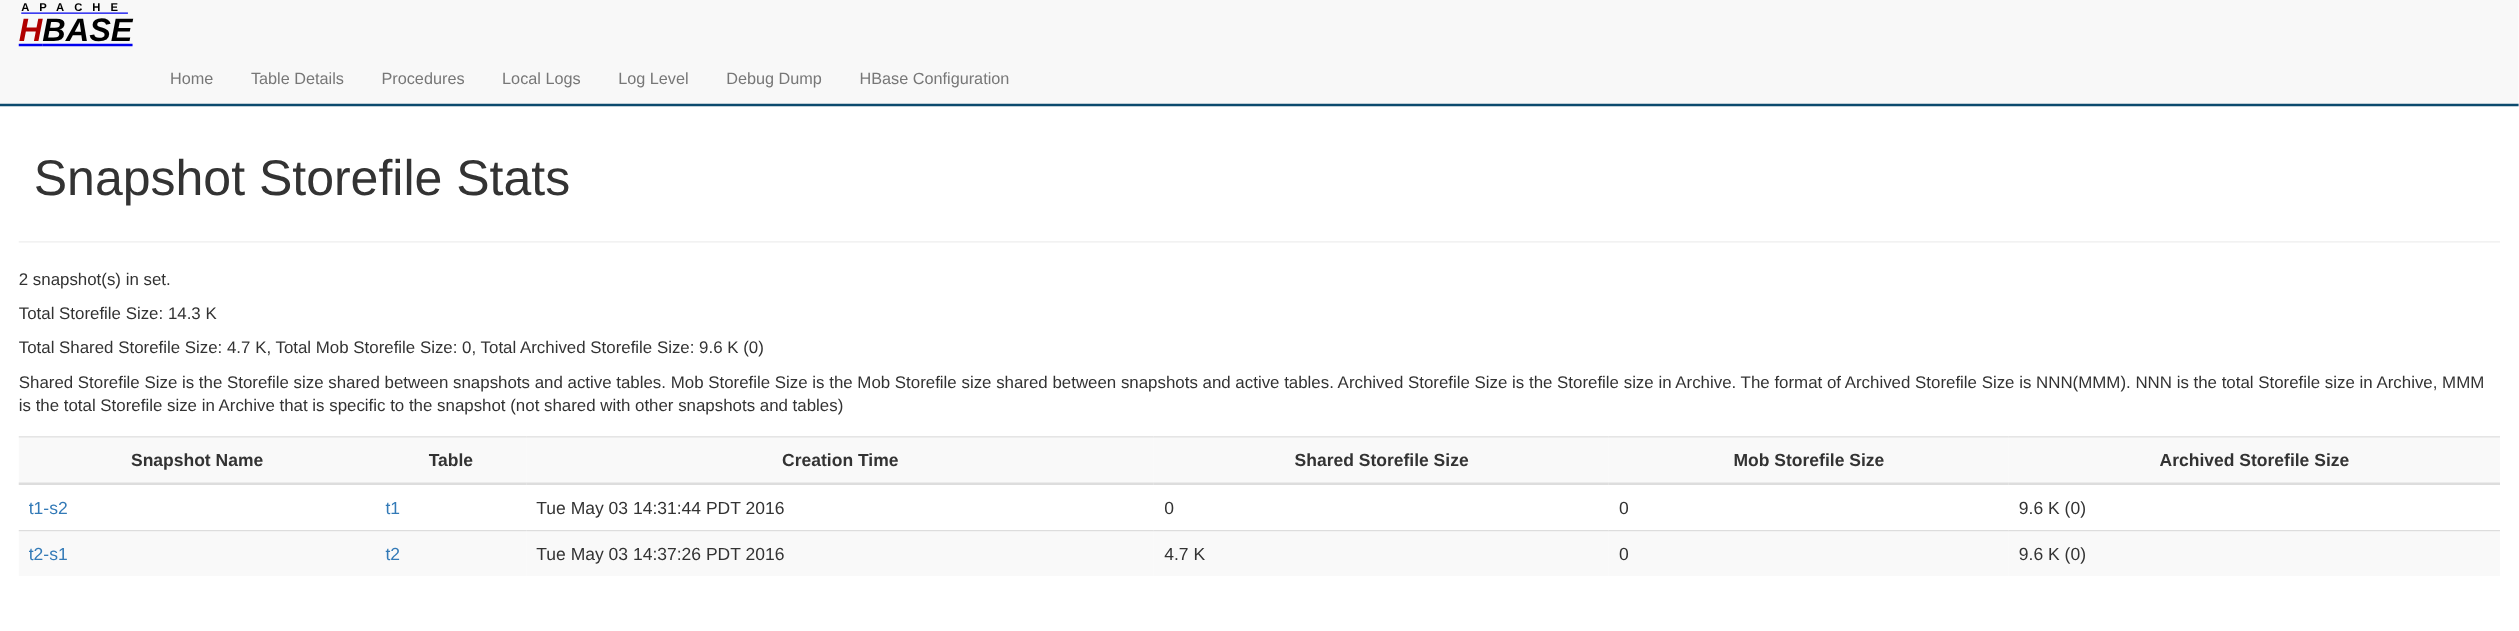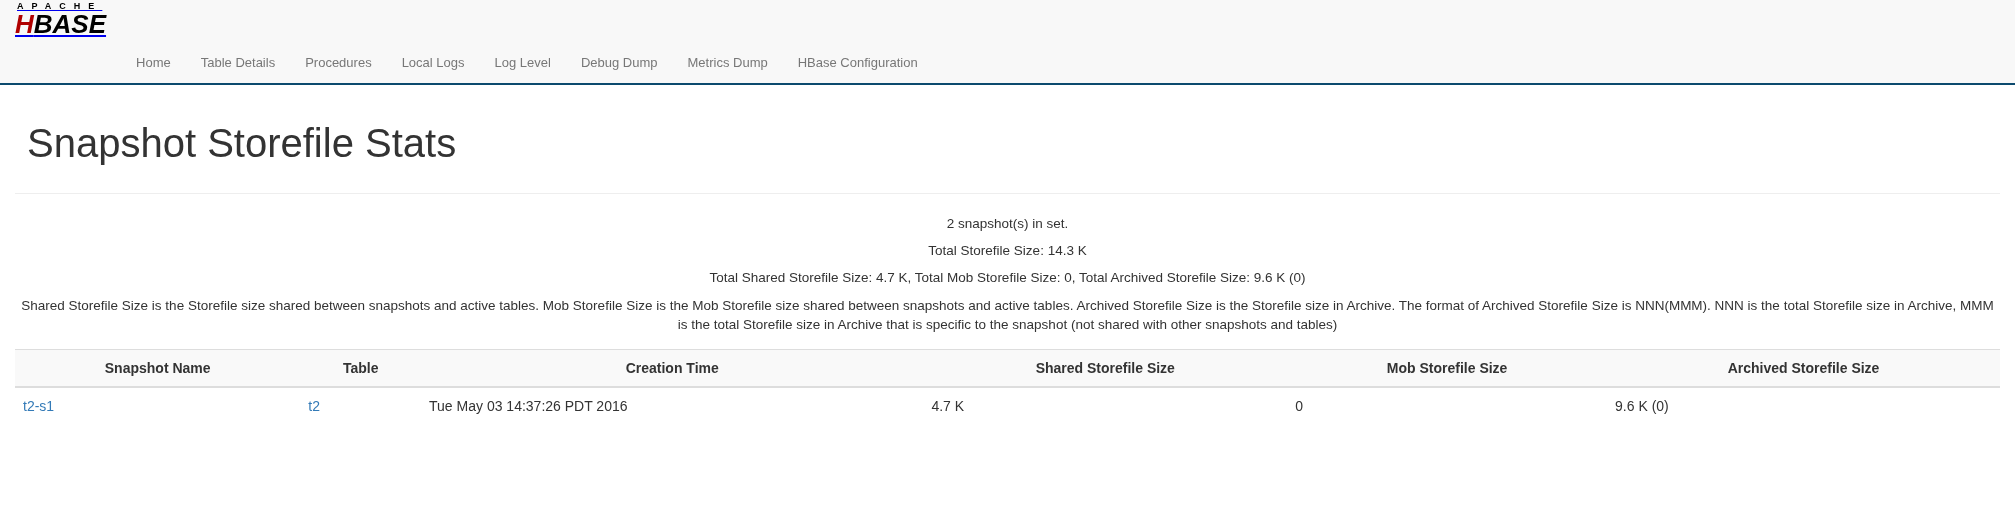--- a/index.html
+++ b/index.html
@@ -69,21 +69,20 @@
     .page-header h1 {
       margin: 12px;
       font-size: 40px;
       font-weight: 500;
       color: #333;
     }
     .stats p {
       margin: 0 0 8px;
       font-size: 13.5px;
       color: #333;
-      text-align: center;
     }
     table {
       width: 100%;
       border-collapse: collapse;
       margin-top: 15px;
       font-size: 14px;
     }
     thead th {
       text-align: center;
       padding: 8px;
@@ -122,23 +121,20 @@
     <li>
         <a href="#">Local Logs</a>
       </li>
     <li>
         <a href="#">Log Level</a>
       </li>
     <li>
         <a href="#">Debug Dump</a>
       </li>
     <li>
-        <a href="#">Metrics Dump</a>
-      </li>
-    <li>
         <a href="#">HBase Configuration</a>
       </li>
   </ul>
 </nav>
 
 <div class="container">
   <div class="page-header">
     <h1>Snapshot Storefile Stats</h1>
   </div>
 
@@ -155,20 +151,28 @@
         <th>Snapshot Name</th>
         <th>Table</th>
         <th>Creation Time</th>
         <th>Shared Storefile Size</th>
         <th>Mob Storefile Size</th>
         <th>Archived Storefile Size</th>
       </tr>
     </thead>
     <tbody>
       <tr>
+        <td><a href="#" class="link">t1-s2</a></td>
+        <td><a href="#" class="link">t1</a></td>
+        <td>Tue May 03 14:31:44 PDT 2016</td>
+        <td>0</td>
+        <td>0</td>
+        <td>9.6 K (0)</td>
+      </tr>
+      <tr>
         <td><a href="#" class="link">t2-s1</a></td>
         <td><a href="#" class="link">t2</a></td>
         <td>Tue May 03 14:37:26 PDT 2016</td>
         <td>4.7 K</td>
         <td>0</td>
         <td>9.6 K (0)</td>
       </tr>
     </tbody>
   </table>
 </div>

